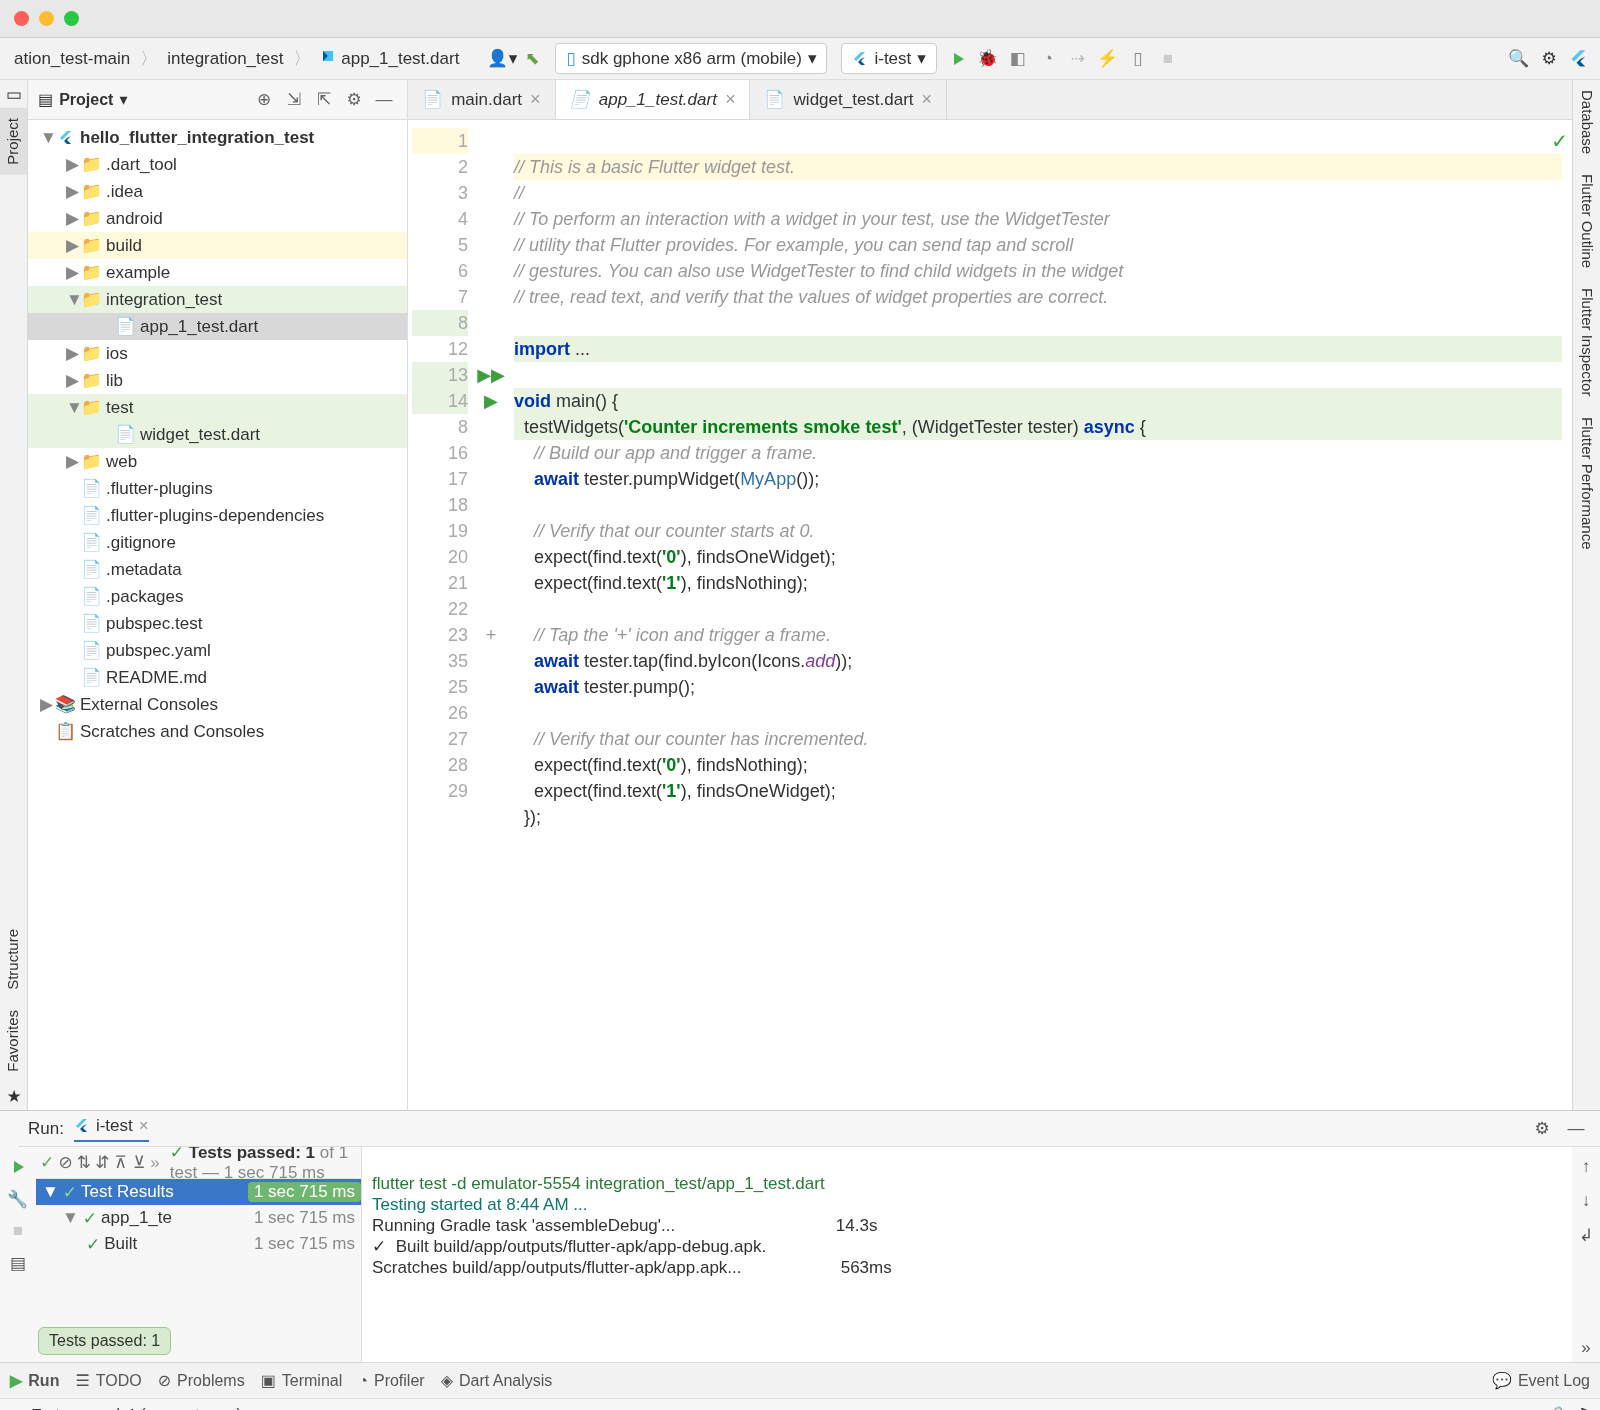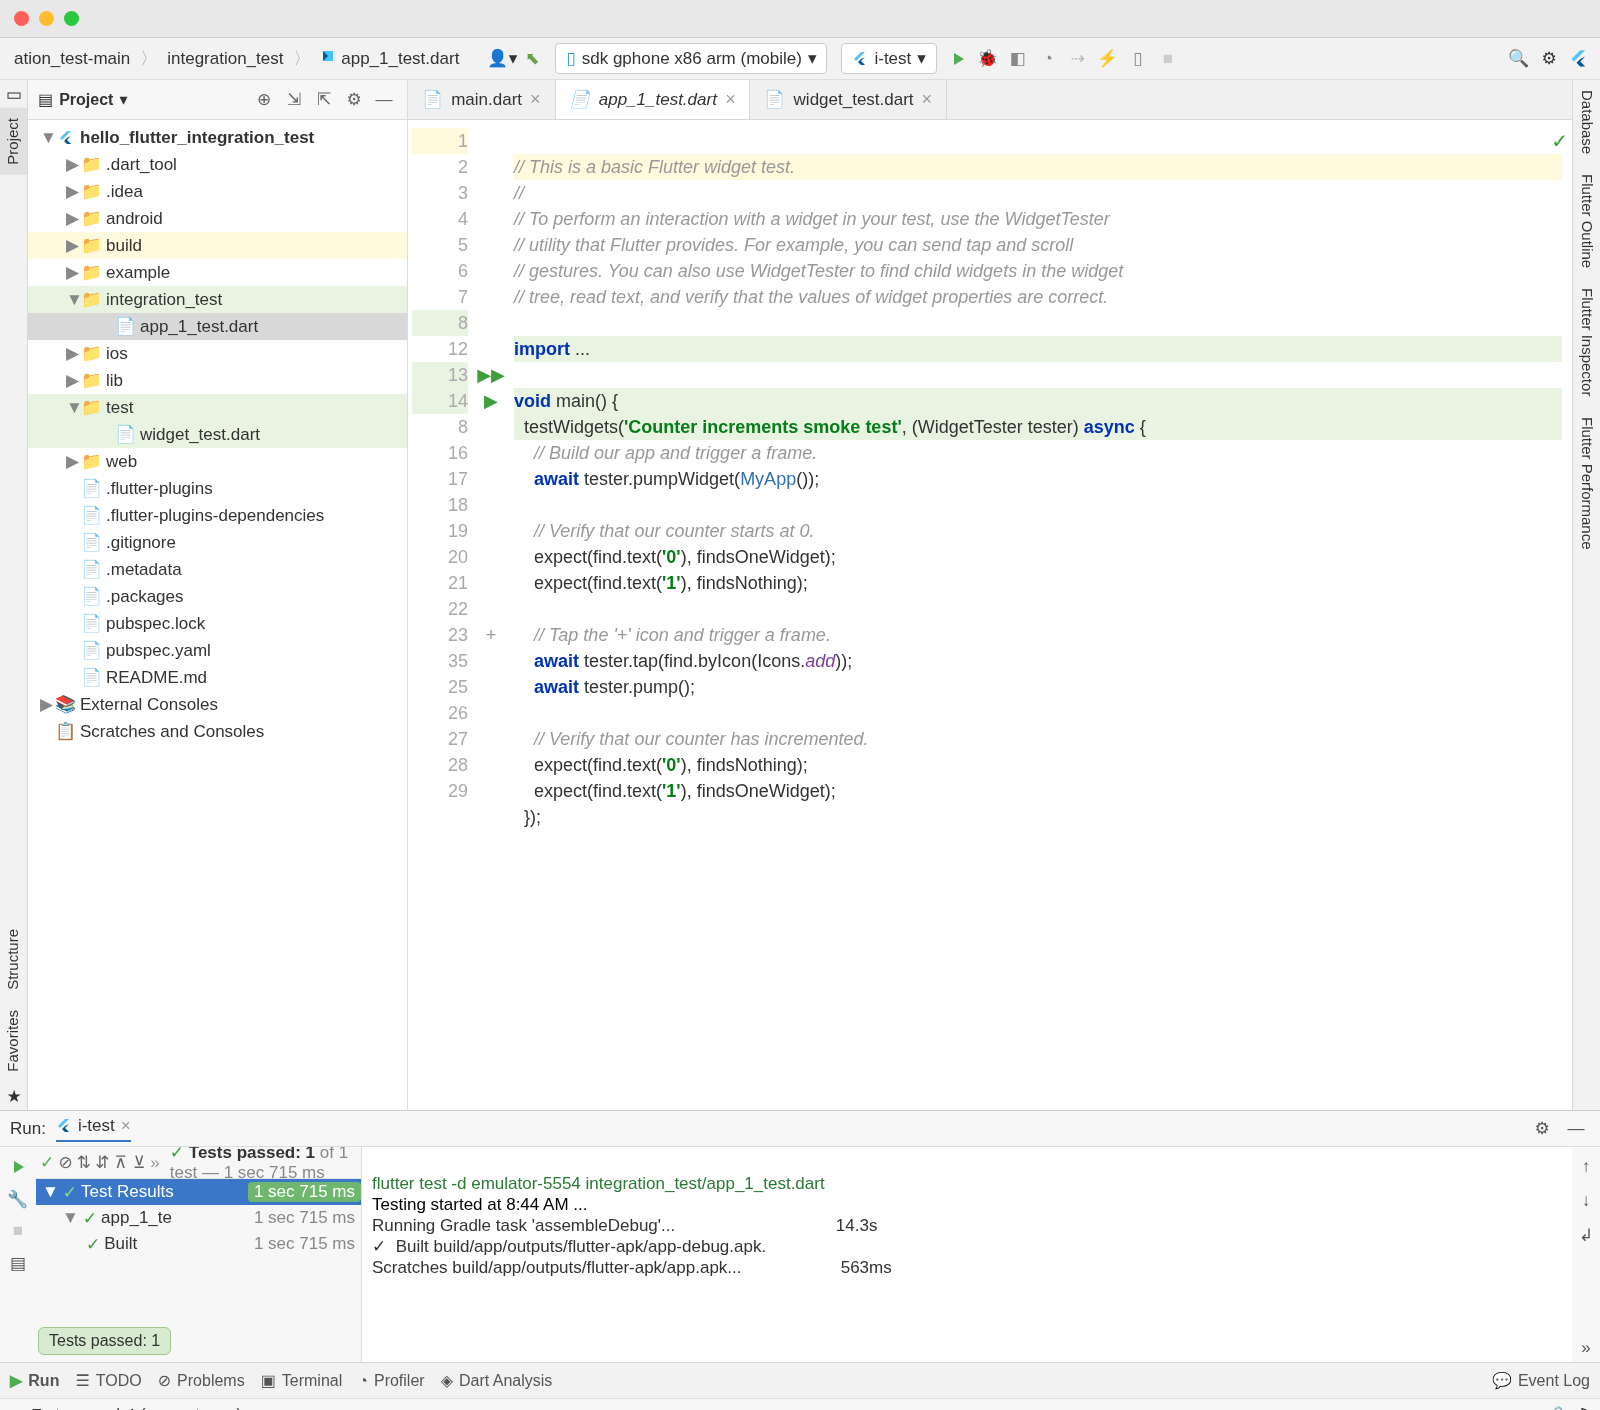--- a/index.html
+++ b/index.html
@@ -47,36 +47,36 @@
 .gutter2 .gi { height:26px; display:flex; align-items:center; justify-content:center; }
 .code { flex:1; padding:8px 10px; overflow:auto; white-space:pre; }
 .code .cline{height:26px; display:block}
 .c-cmt{color:#999;font-style:italic}
 .c-kw2{color:#0033b3;font-weight:600}
 .c-str{color:#067d17;font-weight:600}
 .bg-hl{background:#e8f3e1}
 .bg-yl{background:#fff9dd}
 .check-right{position:absolute;right:4px;top:8px;color:#2fa82f;font-size:20px}
 .run-panel { border-top:1px solid #ccc; background:#f7f7f7; display:flex; flex-direction:column; height:252px; }
-.run-head { height:36px; display:flex; align-items:center; padding:0 10px; gap:10px; border-bottom:1px solid #ddd; }
+.run-head { height:36px; display:flex; align-items:center; padding:0 10px; gap:10px; border-bottom:1px solid #ddd;margin-left:18px; }
 .run-tabname { display:flex; align-items:center; gap:6px; border-bottom:2px solid #3a77c9; padding-bottom:4px; }
 .run-tools { margin-left:auto; display:flex; gap:6px; }
 .run-body { flex:1; display:flex; overflow:hidden; }
 .run-left { width:36px; display:flex; flex-direction:column; align-items:center; padding-top:6px; gap:4px; }
 .run-btn { width:28px; height:28px; display:flex; align-items:center; justify-content:center; cursor:pointer; color:#555; }
 .run-mid { width:326px; border-right:1px solid #ddd; display:flex; flex-direction:column; }
 .run-toolbar { height:32px; display:flex; align-items:center; gap:4px; padding:0 4px; border-bottom:1px solid #e4e4e4; }
 .run-tb-btn{width:26px;height:26px;display:flex;align-items:center;justify-content:center;cursor:pointer;color:#666}
 .run-tree{flex:1;overflow:auto}
 .run-tree-row{display:flex;align-items:center;height:26px;cursor:pointer}
 .run-tree-row.sel{background:#3a77c9;color:#fff}
 .badge{background:#d8ead0;border:1px solid #9ec88e;border-radius:6px;padding:4px 10px;position:absolute;left:38px;bottom:55px;font-size:16px}
 .run-console{flex:1;background:#fff;font-family:Menlo,monospace;font-size:17px;padding:6px 10px;overflow:auto;white-space:pre}
 .run-console .ro{color:#2a7a36}
-.run-console .rb{color:#000000}
+.run-console .rb{color:#0f766e}
 .run-scroll-rail{width:28px;display:flex;flex-direction:column;align-items:center;padding-top:6px;gap:6px}
 .bottom-bar{height:36px;border-top:1px solid #d8d8d8;display:flex;align-items:center;gap:16px;padding:0 10px;font-size:16px}
 .bb-item{display:flex;align-items:center;gap:6px;cursor:pointer;color:#555}
 .bb-item.active{font-weight:600}
 .status-bar{height:30px;display:flex;align-items:center;padding:0 8px;gap:10px;font-size:15px;background:#f6f6f6;border-top:1px solid #e0e0e0}
 svg{display:block}
 .folder-ico{color:#b7b7b7}
 .folder-ico.orange{color:#e09b3c}
 .folder-ico.green{color:#7cb668}
 </style>
@@ -257,21 +257,21 @@
       <div class="node" style="padding-left:54px">
           <span class="ico">📄</span>
           <span>.metadata</span>
         </div>
       <div class="node" style="padding-left:54px">
           <span class="ico">📄</span>
           <span>.packages</span>
         </div>
       <div class="node" style="padding-left:54px">
           <span class="ico">📄</span>
-          <span>pubspec.lock</span>
+          <span>pubspec.test</span>
         </div>
       <div class="node" style="padding-left:54px">
           <span class="ico">📄</span>
           <span>pubspec.yaml</span>
         </div>
       <div class="node" style="padding-left:54px">
           <span class="ico">📄</span>
           <span>README.md</span>
         </div>
       <div class="node" style="padding-left:12px">

